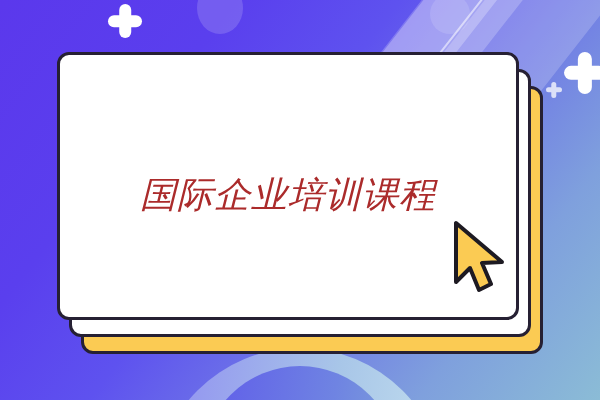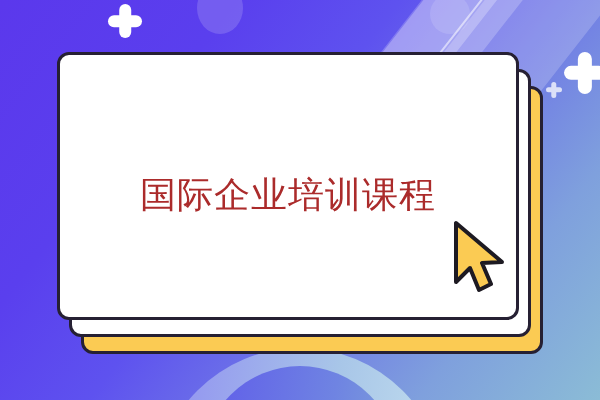--- a/index.html
+++ b/index.html
@@ -196,20 +196,21 @@
   }
   .card.front-white {
     left: 0;
     top: 0;
     width: 462px;
     height: 268px;
     background: #ffffff;
     display: flex;
     align-items: center;
     justify-content: center;
+    font-style: italic;
   }
 
   .title {
     font-family: "Liberation Serif", "DejaVu Serif", serif;
     font-size: 36px;
     letter-spacing: 1px;
     color: #ab2b2b;
     white-space: nowrap;
     user-select: none;
     margin-top: 18px;

